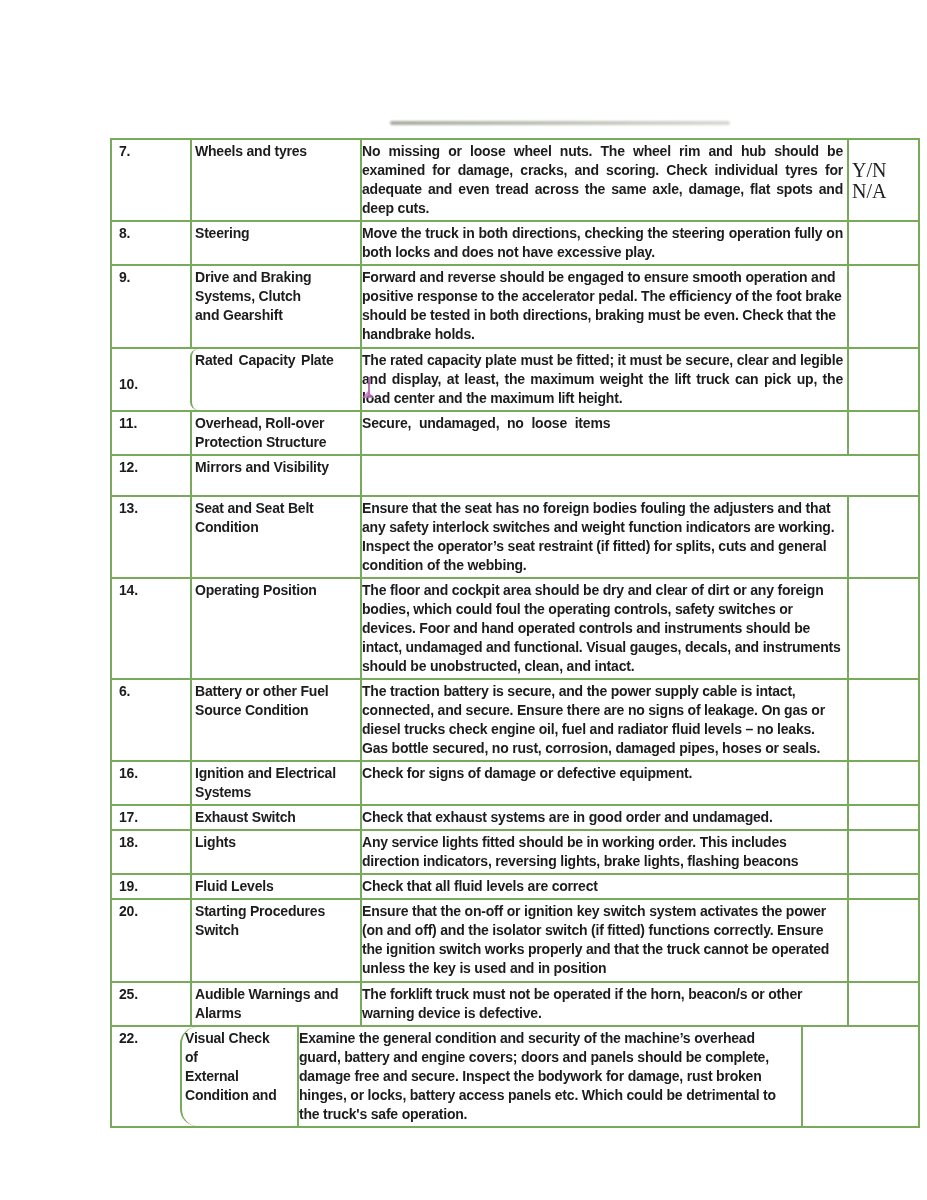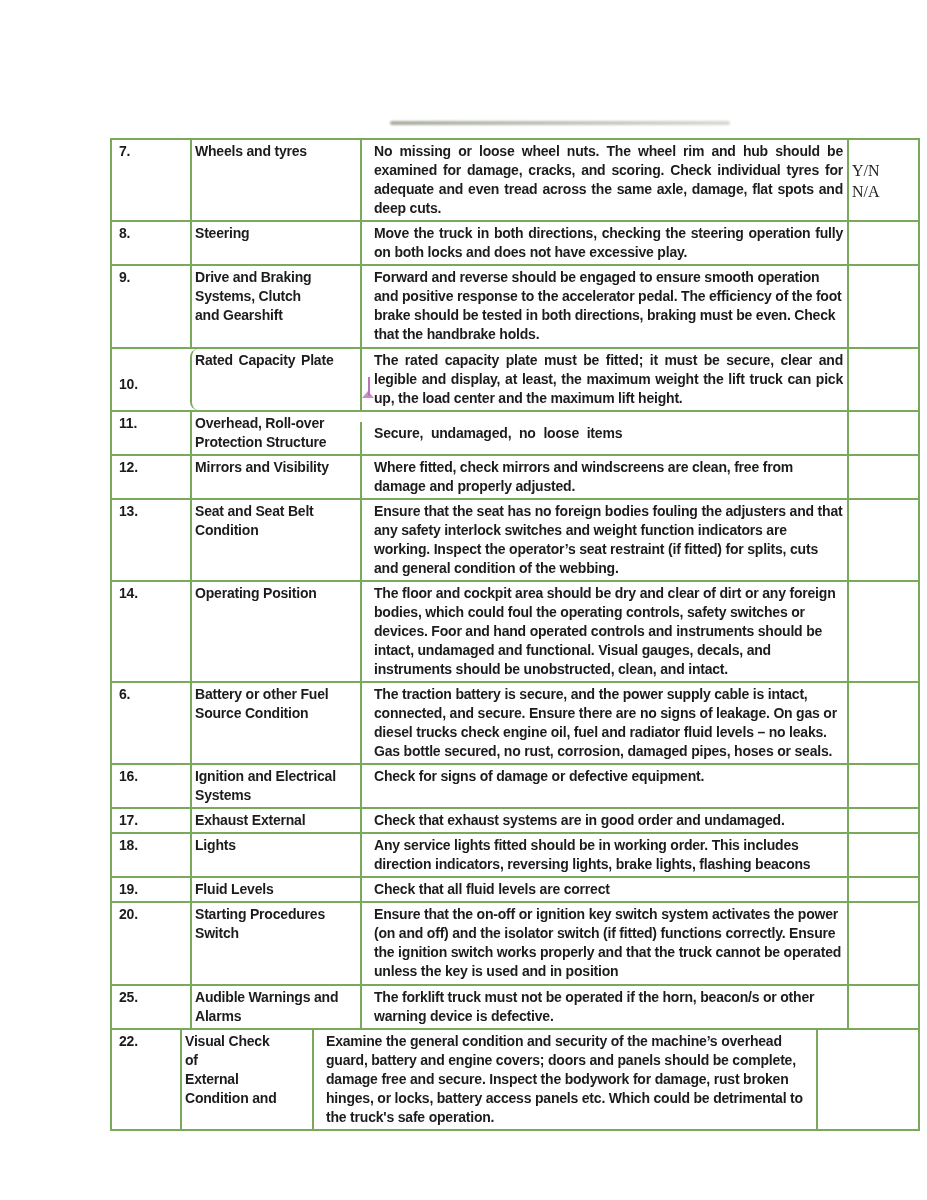--- a/index.html
+++ b/index.html
@@ -26,41 +26,41 @@
   .cell{
     box-sizing:border-box;
     padding:2px 4px 2px 7px;
     font-size:14px;
     font-weight:bold;
     line-height:19px;
     letter-spacing:-0.2px;
   }
   .num{width:78px;}
   .item{width:170px;border-left:2px solid #79a95a;padding-left:3px;white-space:pre-line;}
-  .desc{width:487px;border-left:2px solid #79a95a;padding-left:12px;}
+  .desc{width:487px;border-left:2px solid #79a95a;padding-left:0;}
   .status{flex:1;border-left:2px solid #79a95a;
     font-family:"Liberation Serif", serif;
-    font-weight:normal;font-size:16px;line-height:21px;
+    font-weight:normal;font-size:20px;line-height:21px;
     letter-spacing:0;
     white-space:pre-line;
     padding:20px 2px 2px 3px;
     color:#1f1f1f;
   }
   .justify{text-align:justify;}
-  .wspace{word-spacing:4px;margin-top:10px;}
+  .wspace{word-spacing:4px;}
   .wspace2{word-spacing:2px;border-radius:8px;}
   
   .r7{min-height:77px}.r8{min-height:39px}.r9{min-height:81px}.r10{min-height:57px}
   .r11{min-height:38px}.r12{min-height:39px}.r13{min-height:79px}.r14{min-height:99px}
   .r15{min-height:79px}.r16{min-height:39px}.r17{min-height:21px}.r18{min-height:39px}
   .r19{min-height:21px}.r20{min-height:81px}.r21{min-height:38px}.r22{min-height:81px}
   .r10 .num{padding-top:26px;}
   
   .r22 .num{width:68px;}
-  .r22 .item{width:132px;}
+  .r22 .item{width:117px;border-radius:17px;}
   .r22 .desc{width:504px;}
   
   .smudge{
     position:absolute;left:390px;top:121px;width:340px;height:4px;
     background:linear-gradient(to right, rgba(95,105,80,0.55), rgba(120,130,105,0.30));
     filter:blur(0.8px);
     border-radius:2px;
   }
   .cursor-bar{
     position:absolute;left:368px;top:377px;width:2px;height:19px;
@@ -116,21 +116,20 @@
       <div class="cell num">11.</div>
       <div class="cell item">Overhead, Roll-over
 Protection Structure</div>
       <div class="cell desc wspace">Secure, undamaged, no loose items</div>
       <div class="cell status"></div>
     </div>
 
     <div class="row r12">
       <div class="cell num">12.</div>
       <div class="cell item">Mirrors and Visibility</div>
-      <div class="cell desc">Where fitted, check mirrors and windscreens are clean, free from damage and properly adjusted.</div>
       <div class="cell status"></div>
     </div>
 
     <div class="row r13">
       <div class="cell num">13.</div>
       <div class="cell item">Seat and Seat Belt
 Condition</div>
       <div class="cell desc">Ensure that the seat has no foreign bodies fouling the adjusters and that any safety interlock switches and weight function indicators are working. Inspect the operator’s seat restraint (if fitted) for splits, cuts and general condition of the webbing.</div>
       <div class="cell status"></div>
     </div>
@@ -153,21 +152,21 @@
     <div class="row r16">
       <div class="cell num">16.</div>
       <div class="cell item">Ignition and Electrical
 Systems</div>
       <div class="cell desc">Check for signs of damage or defective equipment.</div>
       <div class="cell status"></div>
     </div>
 
     <div class="row r17">
       <div class="cell num">17.</div>
-      <div class="cell item">Exhaust External</div>
+      <div class="cell item">Exhaust Switch</div>
       <div class="cell desc">Check that exhaust systems are in good order and undamaged.</div>
       <div class="cell status"></div>
     </div>
 
     <div class="row r18">
       <div class="cell num">18.</div>
       <div class="cell item">Lights</div>
       <div class="cell desc">Any service lights fitted should be in working order. This includes direction indicators, reversing lights, brake lights, flashing beacons</div>
       <div class="cell status"></div>
     </div>

